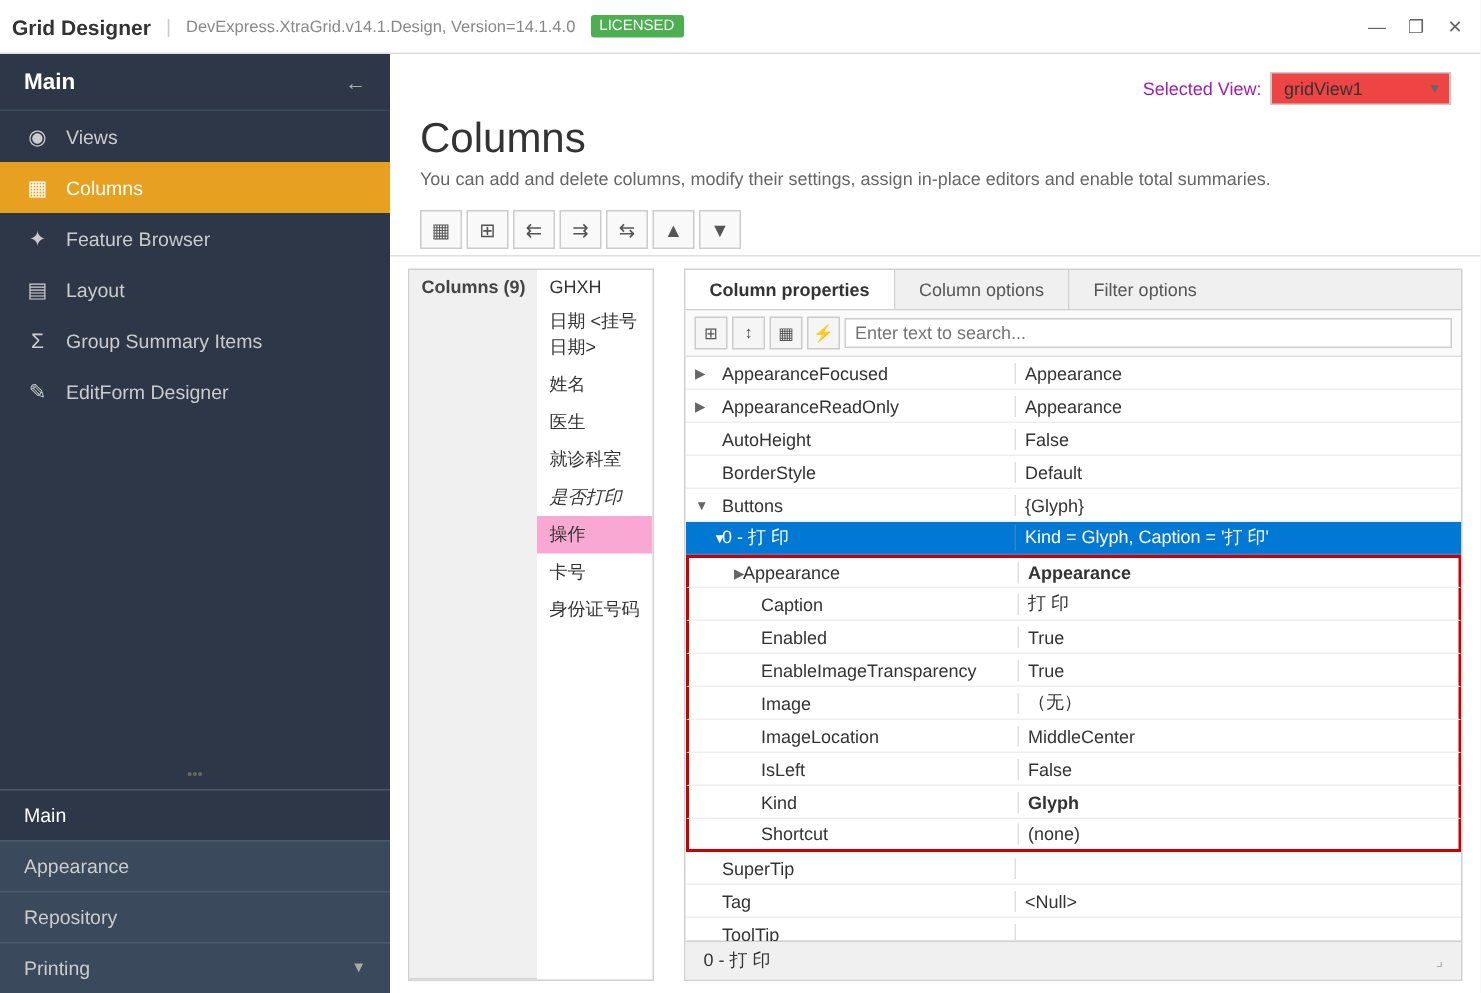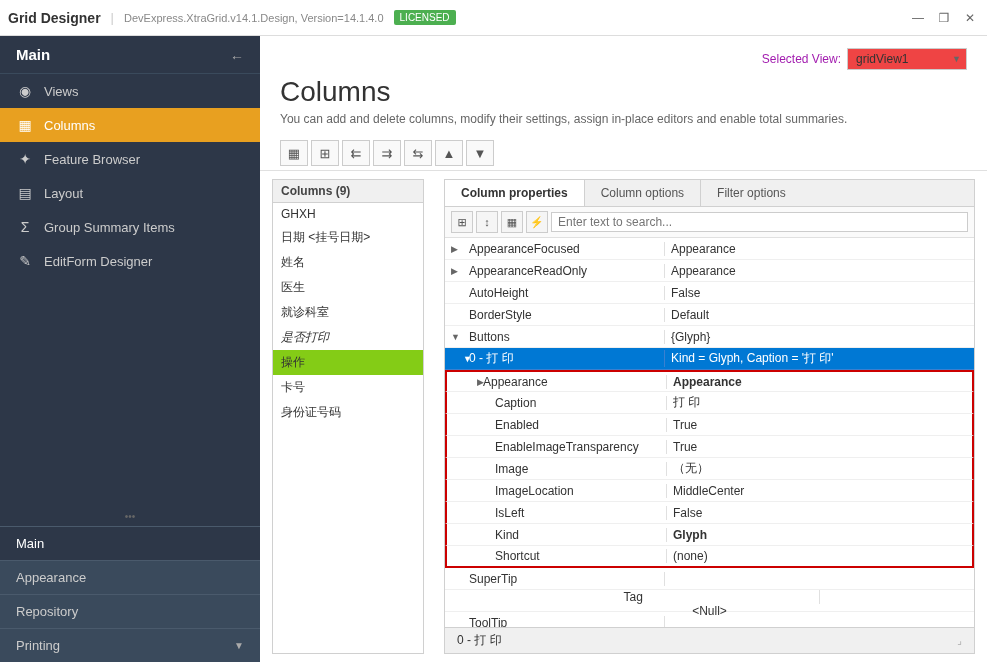--- a/index.html
+++ b/index.html
@@ -96,30 +96,30 @@
       <button style="width:28px;height:26px;border:1px solid #ccc;background:#f9f9f9;cursor:pointer;display:flex;align-items:center;justify-content:center;font-size:13px;color:#555;">⊞</button>
       <button style="width:28px;height:26px;border:1px solid #ccc;background:#f9f9f9;cursor:pointer;display:flex;align-items:center;justify-content:center;font-size:13px;color:#555;">⇇</button>
       <button style="width:28px;height:26px;border:1px solid #ccc;background:#f9f9f9;cursor:pointer;display:flex;align-items:center;justify-content:center;font-size:13px;color:#555;">⇉</button>
       <button style="width:28px;height:26px;border:1px solid #ccc;background:#f9f9f9;cursor:pointer;display:flex;align-items:center;justify-content:center;font-size:13px;color:#555;">⇆</button>
       <button style="width:28px;height:26px;border:1px solid #ccc;background:#f9f9f9;cursor:pointer;display:flex;align-items:center;justify-content:center;font-size:13px;color:#555;">▲</button>
       <button style="width:28px;height:26px;border:1px solid #ccc;background:#f9f9f9;cursor:pointer;display:flex;align-items:center;justify-content:center;font-size:13px;color:#555;">▼</button>
     </div>
 
     <div style="display:flex;flex:1;overflow:hidden;padding:8px 12px;gap:8px;position:relative;">
 
-      <div style="width:152px;flex-shrink:0;border:1px solid #d0d0d0;overflow:hidden;display:flex;flex-direction:column;">
+      <div style="width:164px;flex-shrink:0;border:1px solid #d0d0d0;overflow:hidden;display:flex;flex-direction:row;">
         <div style="background:#f0f0f0;padding:4px 8px;font-size:12px;color:#444;border-bottom:1px solid #d0d0d0;font-weight:600;">Columns (9)</div>
         <div style="flex:1;overflow-y:auto;">
           <div style="padding:4px 8px;font-size:12px;cursor:pointer;color:#333;">GHXH</div>
           <div style="padding:4px 8px;font-size:12px;cursor:pointer;color:#333;">日期 &lt;挂号日期&gt;</div>
           <div style="padding:4px 8px;font-size:12px;cursor:pointer;color:#333;">姓名</div>
           <div style="padding:4px 8px;font-size:12px;cursor:pointer;color:#333;">医生</div>
           <div style="padding:4px 8px;font-size:12px;cursor:pointer;color:#333;">就诊科室</div>
           <div style="padding:4px 8px;font-size:12px;cursor:pointer;color:#333;font-style:italic;">是否打印</div>
-          <div style="padding:4px 8px;font-size:12px;cursor:pointer;color:#333;background:#84cc16;">操作</div>
+          <div style="padding:4px 8px;font-size:12px;cursor:pointer;color:#333;background:#f9a8d4;">操作</div>
           <div style="padding:4px 8px;font-size:12px;cursor:pointer;color:#333;">卡号</div>
           <div style="padding:4px 8px;font-size:12px;cursor:pointer;color:#333;">身份证号码</div>
         </div>
       </div>
 
       <div style="width:4px;cursor:ew-resize;background:transparent;flex-shrink:0;"></div>
 
       <div style="flex:1;display:flex;flex-direction:column;border:1px solid #d0d0d0;overflow:hidden;">
 
         <div style="display:flex;background:#f0f0f0;border-bottom:1px solid #d0d0d0;">
@@ -267,21 +267,21 @@
             </div>
 
             <div style="display:flex;height:22px;align-items:center;border-bottom:1px solid #efefef;">
               <div style="width:220px;flex-shrink:0;padding:0 6px;color:#333;border-right:1px solid #e0e0e0;white-space:nowrap;overflow:hidden;display:flex;align-items:center;gap:2px;">
                 <span style="width:12px;"></span>
                 <span style="padding-left:4px;">SuperTip</span>
               </div>
               <div style="flex:1;padding:0 6px;color:#333;"></div>
             </div>
 
-            <div style="display:flex;height:22px;align-items:center;border-bottom:1px solid #efefef;flex-direction:column;">
+            <div style="display:flex;height:22px;align-items:center;border-bottom:1px solid #efefef;">
               <div style="width:220px;flex-shrink:0;padding:0 6px;color:#333;border-right:1px solid #e0e0e0;white-space:nowrap;overflow:hidden;display:flex;align-items:center;gap:2px;">
                 <span style="width:12px;"></span>
                 <span style="padding-left:4px;">Tag</span>
               </div>
               <div style="flex:1;padding:0 6px;color:#333;">&lt;Null&gt;</div>
             </div>
 
             <div style="display:flex;height:22px;align-items:center;border-bottom:1px solid #efefef;">
               <div style="width:220px;flex-shrink:0;padding:0 6px;color:#333;border-right:1px solid #e0e0e0;white-space:nowrap;overflow:hidden;display:flex;align-items:center;gap:2px;">
                 <span style="width:12px;"></span>

